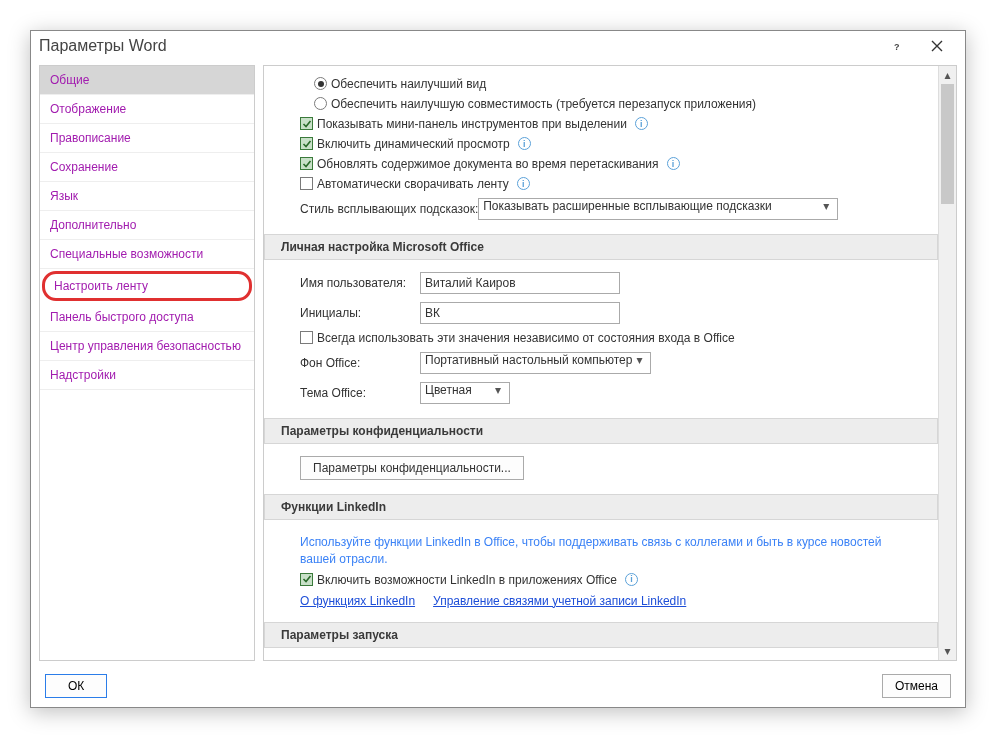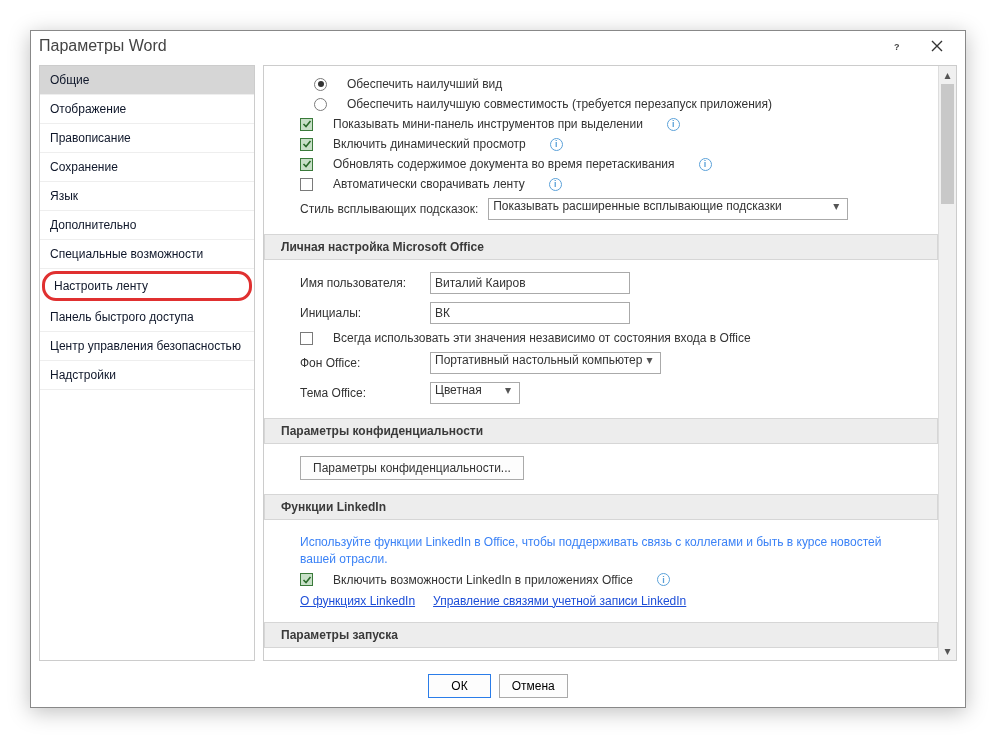--- a/index.html
+++ b/index.html
@@ -4,50 +4,50 @@
 <style>
 * { box-sizing: border-box; margin: 0; padding: 0; font-family: "Segoe UI", Tahoma, sans-serif; font-size: 12px; }
 body { background: #fff; width: 996px; height: 738px; position: relative; }
 .dialog { position: absolute; left: 30px; top: 30px; width: 936px; height: 678px; border: 1px solid #888; background: #fff; box-shadow: 0 4px 20px rgba(0,0,0,.25); display: flex; flex-direction: column; }
 .titlebar { height: 30px; display: flex; align-items: center; padding: 0 8px; color: #444; }
 .titlebar .title { flex: 1; font-size: 16px; }
 .titlebar .btn { width: 40px; height: 30px; display: flex; align-items: center; justify-content: center; color: #444; cursor: pointer; }
 .titlebar .btn svg { width: 12px; height: 12px; }
 .body { flex: 1; display: flex; overflow: hidden; }
 .sidebar { width: 216px; border: 1px solid #ccc; margin: 4px 0 4px 8px; background: #fff; overflow: hidden; }
-.side-item { padding: 7px 10px; color: #0f172a; border-bottom: 1px solid #eee; cursor: pointer; }
+.side-item { padding: 7px 10px; color: #a21caf; border-bottom: 1px solid #eee; cursor: pointer; }
 .side-item.selected { background: #d6d6d6; }
 .side-item.highlight { border: 3px solid #e03030; border-radius: 14px; padding: 5px 9px; margin: 2px; }
 .content-wrap { flex: 1; display: flex; margin: 4px 8px 4px 8px; border: 1px solid #ccc; position: relative; }
 .content { flex: 1; overflow-y: auto; padding: 8px 14px 8px 20px; color: #333; }
 .scrollbar { width: 18px; background: #f0f0f0; border-left: 1px solid #ddd; position: relative; }
 .scrollbar .arrow { height: 18px; display:flex;align-items:center;justify-content:center;color:#555;cursor:pointer;}
 .scrollbar .track { position:absolute; top:18px; bottom:18px; left:0;right:0;}
 .scrollbar .thumb { position:absolute; left:2px; right:2px; top:0; height:120px; background:#c8c8c8;}
 .scrollbar .arrow.dn{position:absolute;bottom:0;left:0;right:0;}
-.radio-row, .check-row { display: flex; align-items: center; gap: 20px; padding: 3px 0 3px 30px; }
+.radio-row, .check-row { display: flex; gap: 4px; padding: 3px 0 3px 30px; }
 .radio-row.o2 { padding-left: 30px; }
 .rb { width:13px;height:13px;border:1px solid #7a7a7a;border-radius:50%;display:inline-flex;align-items:center;justify-content:center;background:#fff;}
 .rb.checked::after{content:"";width:6px;height:6px;border-radius:50%;background:#333;}
 .cb { width:13px;height:13px;border:1px solid #7a7a7a;background:#fff;display:inline-flex;align-items:center;justify-content:center;}
 .cb.checked{background:#c8e0c8;border-color:#3a7a3a;}
 .cb.checked svg{width:10px;height:10px;}
 .check-row { padding-left: 16px; }
 .info-icon { width:13px;height:13px;border:1px solid #5aa0d8;border-radius:50%;color:#5aa0d8;font-size:9px;font-weight:bold;display:inline-flex;align-items:center;justify-content:center;margin-left:4px;}
 .info-icon::after{content:"i";}
-.row { display:flex; align-items:center; gap:10px; padding:4px 0 4px 16px;}
+.row { display:flex; align-items:center; padding:4px 0 4px 16px;}
 .combo { height:22px;border:1px solid #aaa;background:#fff;display:flex;align-items:flex-start;padding:0 4px;min-width:100px;cursor:pointer;}
 .combo .val{flex:1;}
 .combo .dd{width:14px;text-align:center;color:#555;}
 .section { background:#ededed;border:1px solid #d6d6d6;padding:5px 16px;margin:10px -14px 8px -20px;font-weight:600;color:#3a3a3a;}
 .textfield { height:22px;border:1px solid #aaa;background:#fff;padding:0 4px;display:flex;align-items:center;min-width:200px;}
 .btn-std { height:24px;border:1px solid #aaa;background:#fdfdfd;padding:0 12px;display:inline-flex;align-items:center;cursor:pointer;}
 .link { color:#1d4ed8;text-decoration:underline;cursor:pointer;}
 .para { padding:6px 16px 2px 16px;color:#3b82f6;line-height:1.4;}
-.footer { height:42px;border-top:0;display:flex;align-items:center;justify-content:center;gap:8px;padding:0 14px;}
+.footer { height:42px;border-top:0;display:flex;align-items:center;justify-content:space-between;gap:8px;padding:0 14px;}
 .footer .btn-std.ok { border:1px solid #2b7de9; padding:0 22px;}
 </style>
 </head>
 <body>
 
 <div class="dialog">
   <div class="titlebar">
     <span class="title">Параметры Word</span>
     <div class="btn">
         <svg viewBox="0 0 16 16">

